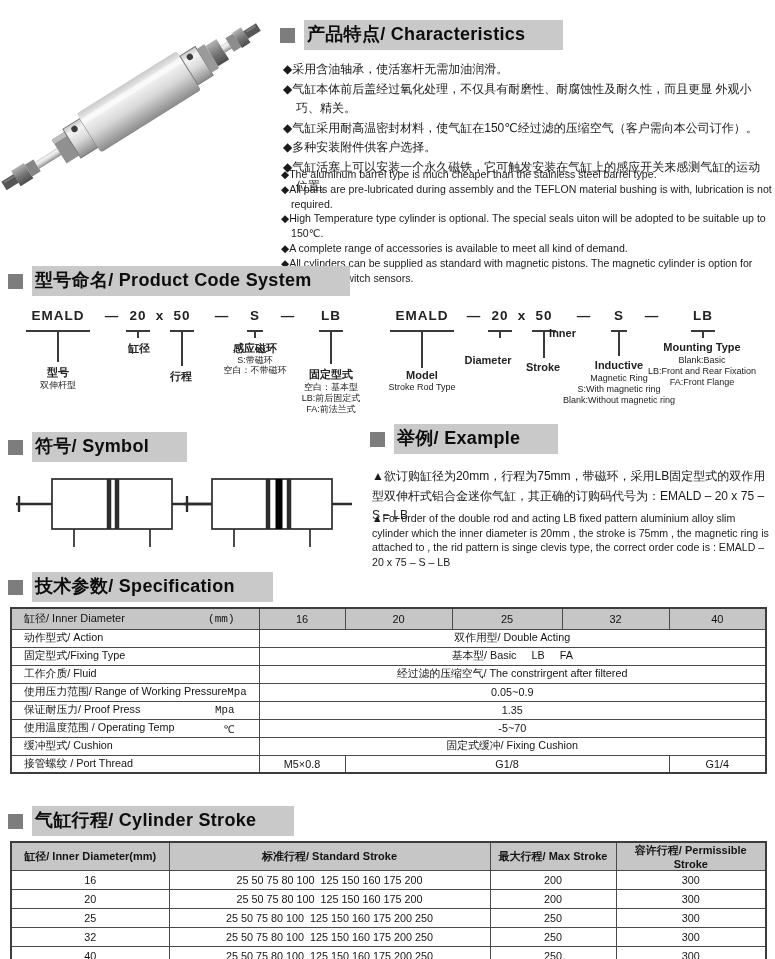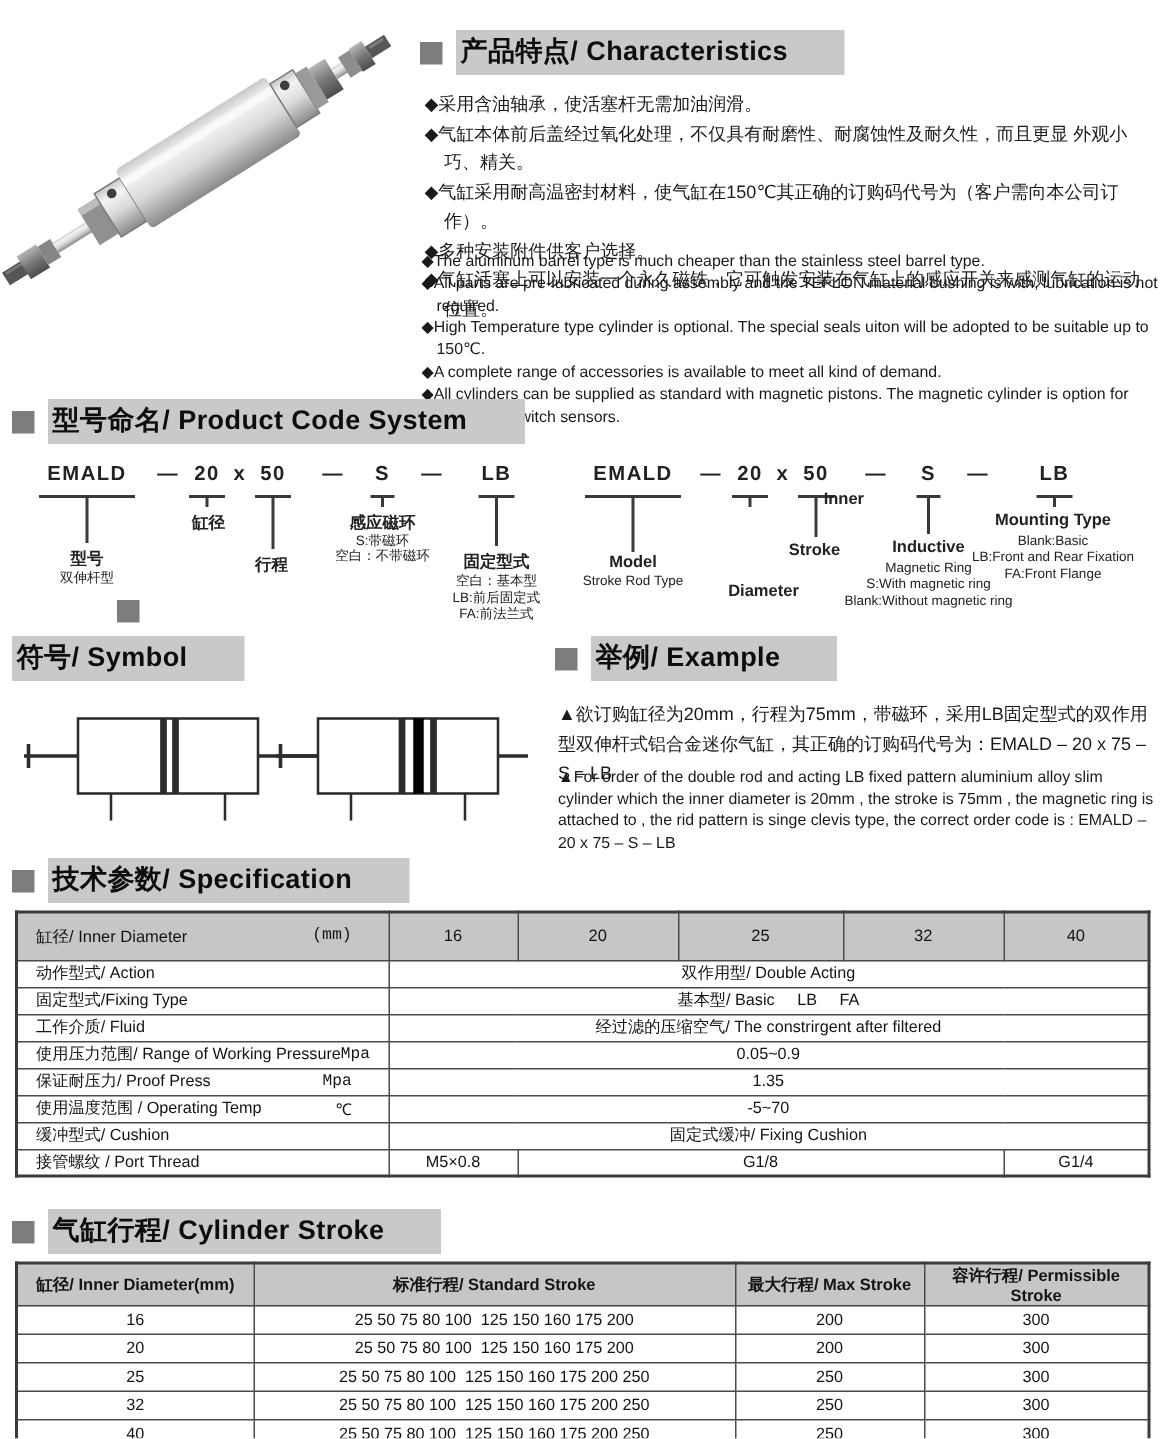--- a/index.html
+++ b/index.html
@@ -29,21 +29,21 @@
   .lb.s { font-size:9px; }
   
   .symwrap { position:absolute; left:12px; top:462px; width:345px; height:100px; }
   
   .excn { position:absolute; left:372px; top:467px; width:398px; font-size:12px; line-height:19.5px; color:#1a1a1a; }
   .exen { position:absolute; left:372px; top:511px; width:401px; font-size:10.6px; line-height:14.6px; color:#1a1a1a; }
   
   table { border-collapse:collapse; table-layout:fixed; }
   .spec { position:absolute; left:10px; top:607px; width:755px; border:2px solid #3c3c3c; }
   .spec td { border:1px solid #4a4a4a; text-align:center; font-size:10.8px; height:18px; padding:0; }
-  .spec tr.hrow td { background:#c6c6c6; height:32px; font-size:11px; }
+  .spec tr.hrow td { background:#c6c6c6; height:21px; font-size:11px; }
   .spec td.lc { text-align:left; }
   .lcf { display:flex; justify-content:space-between; align-items:center; padding:0 24px 0 12px; }
   .lcf .nm { white-space:nowrap; }
   .lcf .un { white-space:nowrap;font-family:Liberation Mono, monospace; }
   .stroke { position:absolute; left:10px; top:841px; width:755px; border:2px solid #3c3c3c; }
   .stroke td { border:1px solid #4a4a4a; text-align:center; font-size:10.8px; height:19px; padding:0; }
   .stroke tr.hrow td { background:#c6c6c6; height:22px; font-size:11px; font-weight:bold; }
   
   .photo { position:absolute; left:0; top:18px; width:272px; height:225px; }
 </style>
@@ -92,21 +92,21 @@
     </svg>
   </div>
 
   <div class="hdr" style="left:280px; top:20px;">
     <span class="sq"></span>
     <span class="bar">产品特点/ Characteristics</span>
   </div>
   <div class="cnb">
     <div class="li">◆采用含油轴承，使活塞杆无需加油润滑。</div>
     <div class="li">◆气缸本体前后盖经过氧化处理，不仅具有耐磨性、耐腐蚀性及耐久性，而且更显 外观小巧、精关。</div>
-    <div class="li">◆气缸采用耐高温密封材料，使气缸在150℃其正确的订购码代号为（客户需向本公司订作）。</div>
+    <div class="li">◆气缸采用耐高温密封材料，使气缸在150℃经过滤的压缩空气（客户需向本公司订作）。</div>
     <div class="li">◆多种安装附件供客户选择。</div>
     <div class="li">◆气缸活塞上可以安装一个永久磁铁，它可触发安装在气缸上的感应开关来感测气缸的运动位置。</div>
   </div>
   <div class="enb">
     <div class="li">◆The aluminum barrel type is much cheaper than the stainless steel barrel type.</div>
     <div class="li">◆All parts are pre-lubricated during assembly and the TEFLON material bushing is with, lubrication is not required.</div>
     <div class="li">◆High Temperature type cylinder is optional. The special seals uiton will be adopted to be suitable up to 150℃.</div>
     <div class="li">◆A complete range of accessories is available to meet all kind of demand.</div>
     <div class="li">◆All cylinders can be supplied as standard with magnetic pistons. The magnetic cylinder is option for using with switch sensors.</div>
   </div>
@@ -165,33 +165,33 @@
     <i class="vb" style="left:117px;top:22px; height:8px;"></i>
     <i class="hb" style="left:150px;top:22px; width:24px;"></i>
     <i class="vb" style="left:161px;top:22px; height:28px;"></i>
     <i class="hb" style="left:229px;top:22px; width:16px;"></i>
     <i class="vb" style="left:236px;top:22px; height:26px;"></i>
     <i class="hb" style="left:309px;top:22px; width:24px;"></i>
     <i class="vb" style="left:320px;top:22px; height:8px;"></i>
     <div class="lb b" style="left:-35px;top:61px; width:150px;">Model</div>
     <div class="lb s" style="left:-35px;top:74px; width:150px;">Stroke Rod Type</div>
     <div class="lb b" style="left:44px; top:19px; width:150px;text-align:right;">Inner</div>
-    <div class="lb b" style="left:52px; top:46px; width:150px;margin-top:34px;">Diameter</div>
+    <div class="lb b" style="left:31px; top:46px; width:150px;">Diameter</div>
     <div class="lb b" style="left:86px; top:53px; width:150px;">Stroke</div>
     <div class="lb b" style="left:162px;top:51px; width:150px;">Inductive</div>
     <div class="lb s" style="left:162px;top:65px; width:150px;">Magnetic Ring</div>
     <div class="lb s" style="left:162px;top:76px; width:150px;">S:With magnetic ring</div>
     <div class="lb s" style="left:162px;top:87px; width:150px;">Blank:Without magnetic ring</div>
     <div class="lb b" style="left:235px;top:33px; width:170px;">Mounting Type</div>
     <div class="lb s" style="left:235px;top:47px; width:170px;">Blank:Basic</div>
     <div class="lb s" style="left:235px;top:58px; width:170px;">LB:Front and Rear Fixation</div>
     <div class="lb s" style="left:235px;top:69px; width:170px;">FA:Front Flange</div>
   </div>
 
-  <div class="hdr" style="left:8px; top:400px;flex-direction:column;">
+  <div class="hdr" style="left:8px; top:432px;">
     <span class="sq"></span>
     <span class="bar">符号/ Symbol</span>
   </div>
   <div class="symwrap">
     <svg width="345" height="100" viewBox="0 0 345 100">
       <g stroke="#2c2c2c" fill="none">
 
         <line x1="4" y1="42" x2="228" y2="42" stroke-width="2.4"></line>
         <line x1="7" y1="34" x2="7" y2="50" stroke-width="2.4"></line>
         <rect x="40" y="17" width="120" height="50" fill="#ffffff" stroke-width="1.7"></rect>

